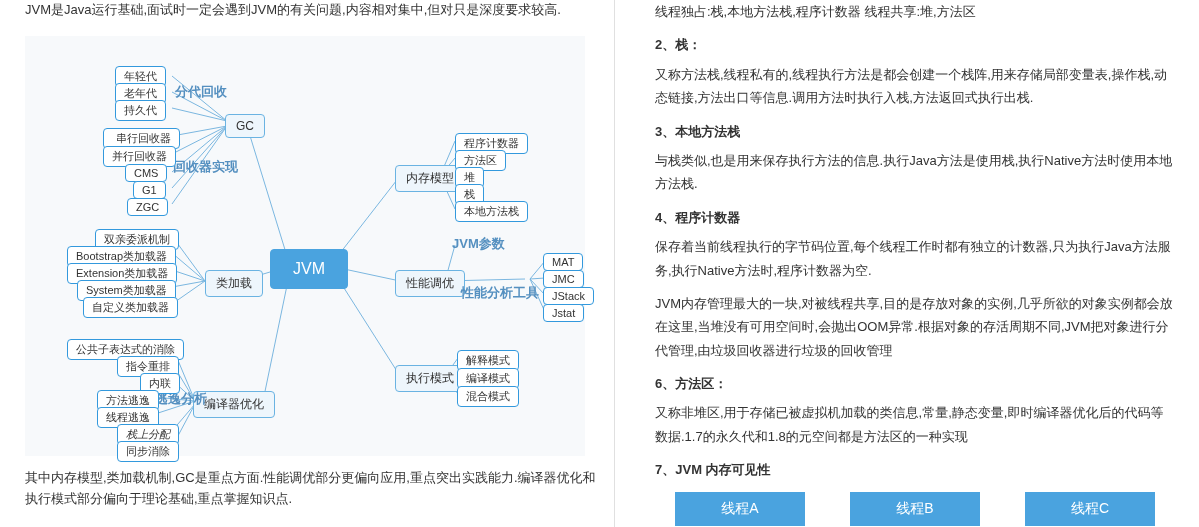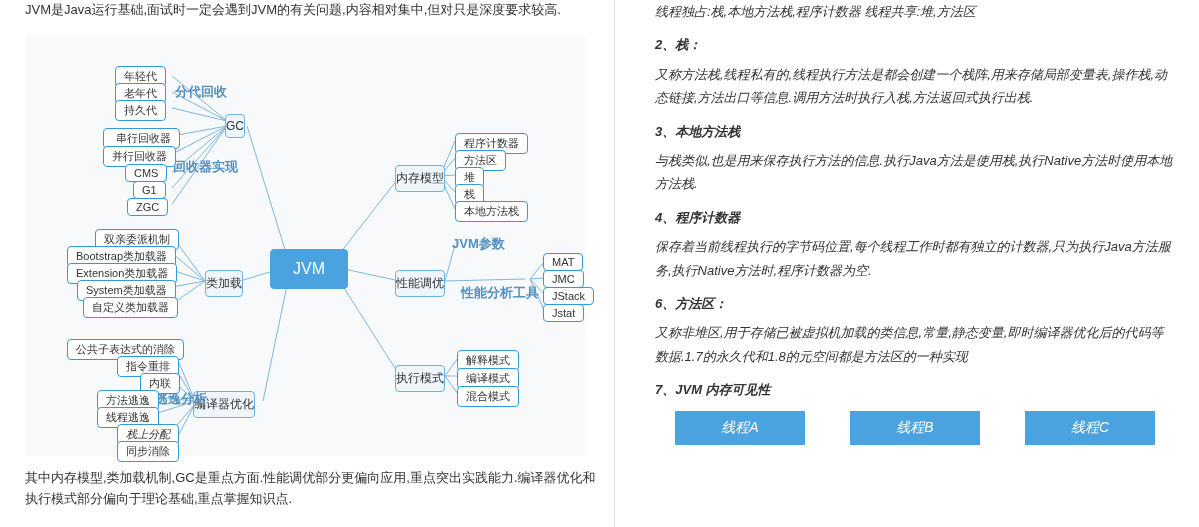--- a/index.html
+++ b/index.html
@@ -15,21 +15,20 @@
     }
     .left-col {
       width: 615px;
       padding: 0 10px 10px 25px;
       border-right: 1px solid #e0e0e0;
       position: relative;
     }
     .right-col {
       width: 580px;
       padding: 0 20px 20px 40px;
-      font-style: italic;
     }
     .intro { margin-bottom: 15px; line-height: 1.6; }
     .intro2 { margin-top: 12px; line-height: 1.6; }
     .mindmap {
       position: relative;
       width: 560px;
       height: 420px;
       background: #f7f9fb;
     }
     .node {
@@ -47,21 +46,21 @@
       background: #4aa3df;
       color: #fff;
       border-color: #4aa3df;
       font-size: 16px;
       padding: 10px 22px;
       font-weight: 400;
     }
     .node.major {
       background: #eef6fc;
       border-color: #6ab3e2;
-      padding: 4px 0;
+      padding: 4px 10px;
       font-size: 12px;
     }
     .label {
       position: absolute;
       font-size: 13px;
       color: #5590c0;
       font-weight: bold;
     }
     svg.links {
       position: absolute;
@@ -210,20 +209,21 @@
 </div>
 
 <div class="right-col">
   <p>线程独占:栈,本地方法栈,程序计数器 线程共享:堆,方法区</p>
   <p class="sec-title">2、栈：</p>
   <p>又称方法栈,线程私有的,线程执行方法是都会创建一个栈阵,用来存储局部变量表,操作栈,动态链接,方法出口等信息.调用方法时执行入栈,方法返回式执行出栈.</p>
   <p class="sec-title">3、本地方法栈</p>
   <p>与栈类似,也是用来保存执行方法的信息.执行Java方法是使用栈,执行Native方法时使用本地方法栈.</p>
   <p class="sec-title">4、程序计数器</p>
   <p>保存着当前线程执行的字节码位置,每个线程工作时都有独立的计数器,只为执行Java方法服务,执行Native方法时,程序计数器为空.</p>
+  <p>JVM内存管理最大的一块,对被线程共享,目的是存放对象的实例,几乎所欲的对象实例都会放在这里,当堆没有可用空间时,会抛出OOM异常.根据对象的存活周期不同,JVM把对象进行分代管理,由垃圾回收器进行垃圾的回收管理</p>
   <p class="sec-title">6、方法区：</p>
   <p>又称非堆区,用于存储已被虚拟机加载的类信息,常量,静态变量,即时编译器优化后的代码等数据.1.7的永久代和1.8的元空间都是方法区的一种实现</p>
   <p class="sec-title">7、JVM 内存可见性</p>
 
   <div class="threads-diagram">
     <div class="thread-block">
       <div class="thread-title">线程A</div>
 
     </div>
     <div class="thread-block">

